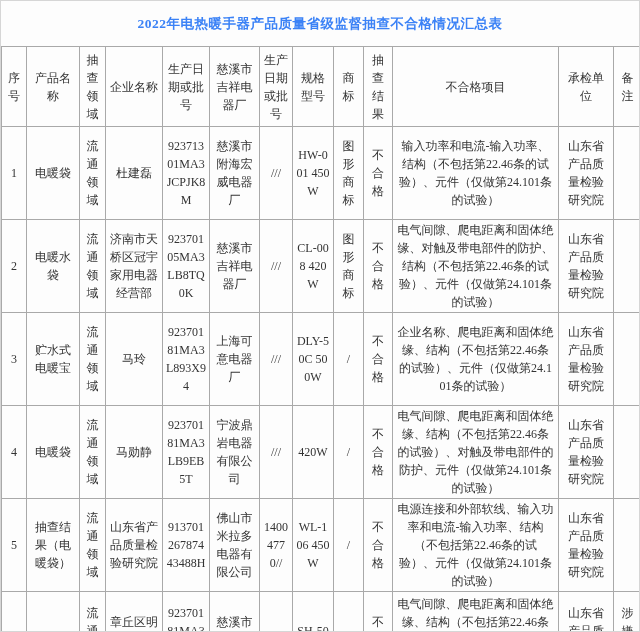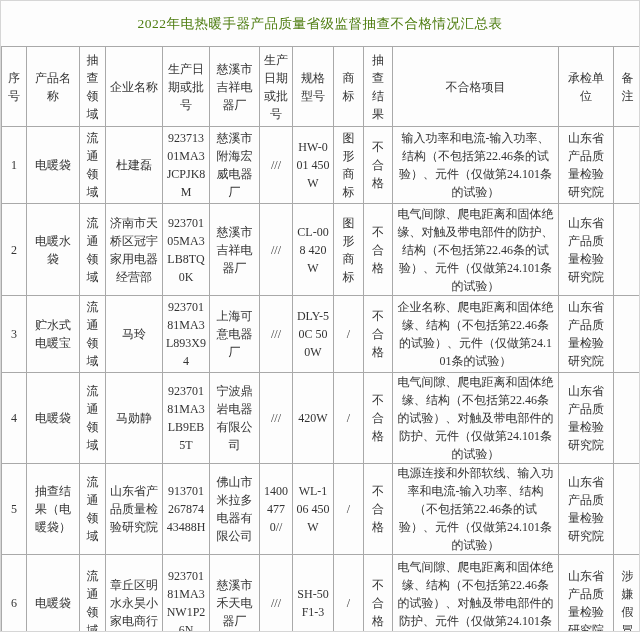--- a/index.html
+++ b/index.html
@@ -14,43 +14,43 @@
     background: #fdfdfd;
     border: 1px solid #d6d6d6;
     overflow: hidden;
   }
   .title {
     height: 45px;
     display: flex;
     align-items: center;
     justify-content: center;
     font-size: 13.5px;
-    font-weight: normal;
-    color: #4d7c0f;
+    font-weight: bold;
+    color: #3b82f6;
     letter-spacing: 0.5px;
   }
   table {
     width: 640px;
     table-layout: fixed;
     border-collapse: collapse;
   }
   th, td {
     border: 1px solid #a9a9a9;
     text-align: center;
     vertical-align: middle;
     font-size: 12px;
     font-weight: normal;
     line-height: 1.5;
     padding: 1px 3px;
     word-break: break-all;
     color: #333333;
   }
   
   th:nth-child(11), td:nth-child(11) { padding: 0 4px; }
-  th:nth-child(12), td:nth-child(12) { padding: 2px 8px; }
+  th:nth-child(12), td:nth-child(12) { padding: 10px 8px; }
   tr.hrow { height: 80px; }
   tr.r0 { height: 75px; }
   tr.r1 { height: 92px; }
   tr.r2 { height: 73px; }
   tr.r3 { height: 82px; }
   tr.r4 { height: 81px; }
   tr.r5 { height: 97px; }
 </style>
 </head>
 <body>

